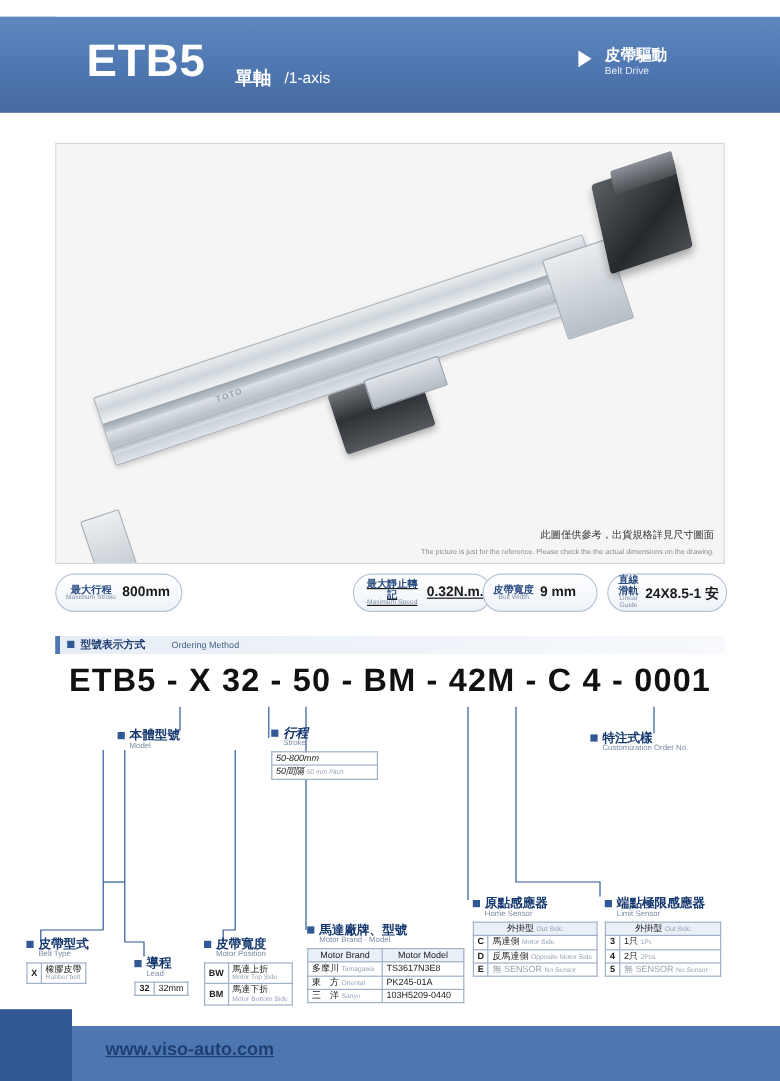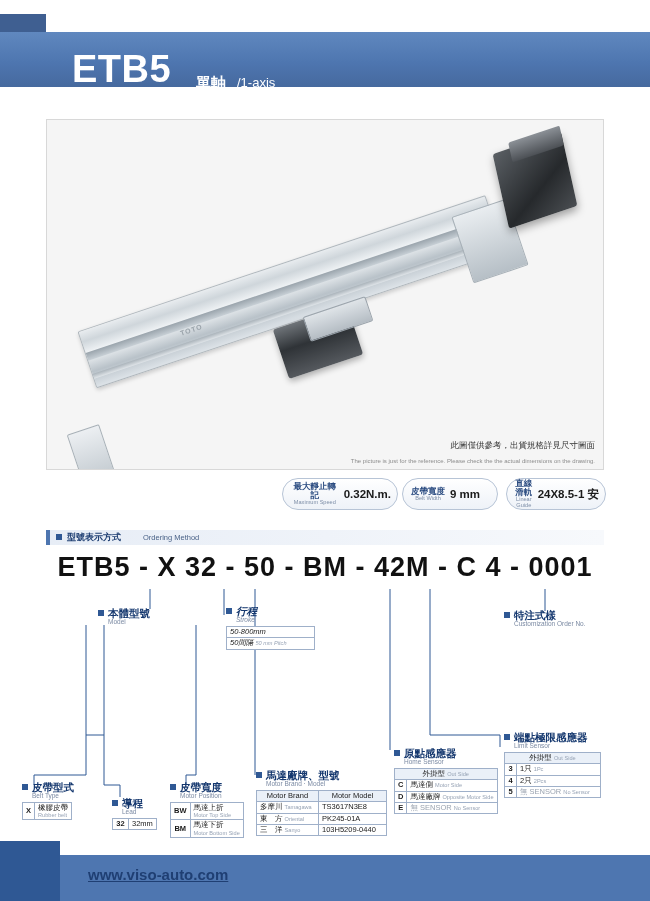--- a/index.html
+++ b/index.html
@@ -8,21 +8,21 @@
     width: 650px; height: 901px;
     background: #ffffff;
     font-family: "Liberation Sans", sans-serif;
     position: relative;
     overflow: hidden;
     color: #1a1a1a;
   }
 
   
   .header {
-    position: absolute; left:0; top:32px; width:650px; height:55px;
+    position: absolute; left:0; top:14px; width:650px; height:80px;
     background: linear-gradient(to bottom, #5b82b9 0%, #4b73ad 50%, #days 100%);
     background: linear-gradient(to bottom, #6088bf 0%, #4e76b0 55%, #46699e 100%);
   }
   .header-inner { position:relative; width:100%; height:100%; }
   .title-main {
     position:absolute; left:72px; top:18px;
     font-size: 38px; font-weight: bold; color:#ffffff;
     letter-spacing: 0.5px; line-height:1;
   }
   .title-sub-cn {
@@ -123,21 +123,21 @@
     border:1px solid #b7c4d6; border-radius:16px;
     background:linear-gradient(to bottom,#ffffff,#eef2f8);
     display:flex; align-items:center; padding:0 6px 0 8px;
   }
   .pill .lbl { text-align:center; line-height:1.05; margin-right:5px; }
   .pill .lbl .cn { font-size:8.5px; font-weight:bold; color:#2a4b80; display:block; }
   .pill .lbl .en { font-size:5.6px; color:#7d8ea7; display:block; }
   .pill .val { font-size:11.5px; font-weight:bold; color:#1a1a1a; white-space:nowrap; }
   .p1 { left:0;   width:106px; }
   .p2 { left:114px; width:110px; }
-  .p3 { left:236px; width:116px; }
+  .p3 { left:248px; width:116px;text-decoration:underline; }
   .p4 { left:356px; width:96px; }
   .p5 { left:460px; width:100px; }
 
   
   .sec-head {
     position:absolute; left:46px; top:530px; width:558px; height:15px;
     background:linear-gradient(to right,#e7edf6,#f7f9fc);
     border-left:4px solid #4e76b0;
   }
   .sec-head .sq {
@@ -185,20 +185,25 @@
 </style>
 </head>
 <body>
 
 <div class="header-leftstrip"></div>
 <div class="header">
   <div class="header-inner">
     <div class="title-main">ETB5</div>
     <div class="title-sub-cn">單軸</div>
     <div class="title-sub-en">/1-axis</div>
+    <div class="drive-badge">
+      <div class="drive-tri"></div>
+      <div class="drive-cn">皮帶驅動</div>
+      <div class="drive-en">Belt Drive</div>
+    </div>
   </div>
 </div>
 
 <div class="photo-frame">
   <div class="photo-bg"></div>
   <div class="rail">
     <div class="rail-groove"></div>
     <div class="rail-groove2"></div>
     <div class="rail-logo">TOTO</div>
   </div>
@@ -206,20 +211,27 @@
   <div class="carriage"></div>
   <div class="carriage-plate"></div>
   <div class="endcap"></div>
   <div class="motor"></div>
   <div class="motor-cap"></div>
   <div class="photo-note-cn">此圖僅供參考，出貨規格詳見尺寸圖面</div>
   <div class="photo-note-en">The picture is just for the reference. Please check the the actual dimensions on the drawing.</div>
 </div>
 
 <div class="specs">
+  <div class="pill p1">
+    <div class="lbl">
+      <span class="cn">最大行程</span>
+      <span class="en">Maximum Stroke</span>
+    </div>
+    <div class="val">800mm</div>
+  </div>
   <div class="pill p3">
     <div class="lbl">
       <span class="cn">最大靜止轉記</span>
       <span class="en">Maximum Speed</span>
     </div>
     <div class="val">0.32N.m.</div>
   </div>
   <div class="pill p4">
     <div class="lbl">
       <span class="cn">皮帶寬度</span>
@@ -294,21 +306,21 @@
       <tr>
         <td>
           <span>50間隔</span>
           <span class="sm">50 mm Pitch</span>
         </td>
       </tr>
     </tbody>
       </table>
   </div>
 
-  <div class="bx" style="left:504px; top:24px;">
+  <div class="bx" style="left:492px; top:24px;">
     <div class="hd">
       <span class="sq"></span>
       <span class="cn">特注式樣</span>
     </div>
     <div class="en">Customization Order No.</div>
   </div>
 
   <div class="bx" style="left:22px; top:196px;">
     <div class="hd">
       <span class="sq"></span>
@@ -424,36 +436,36 @@
       <tr>
         <td class="k">C</td>
         <td>
           <span>馬達側</span>
           <span class="sm">Motor Side</span>
         </td>
       </tr>
       <tr>
         <td class="k">D</td>
         <td>
-          <span>馬達廠牌</span>
+          <span>反馬達側</span>
           <span class="sm">Opposite Motor Side</span>
         </td>
       </tr>
       <tr>
         <td class="k">E</td>
         <td class="gray">
           <span>無 SENSOR</span>
           <span class="sm">No Sensor</span>
         </td>
       </tr>
     </tbody>
       </table>
   </div>
 
-  <div class="bx" style="left:504px; top:146px;">
+  <div class="bx" style="left:504px; top:162px;">
     <div class="hd">
       <span class="sq"></span>
       <span class="cn">端點極限感應器</span>
     </div>
     <div class="en">Limit Sensor</div>
     <table class="tbl">
       <tbody>
           <tr>
         <td class="hdr" colspan="2" style="width:96px;">
           <span>外掛型</span>

